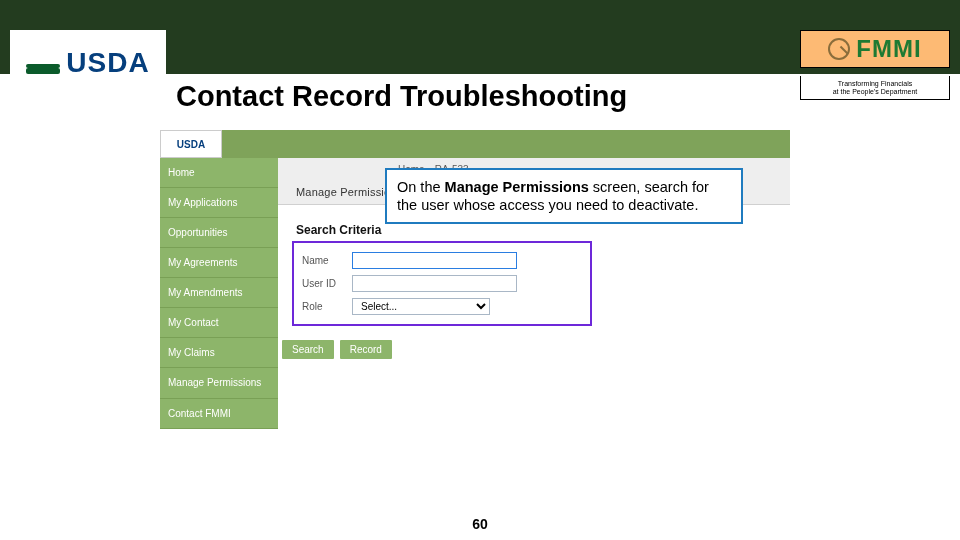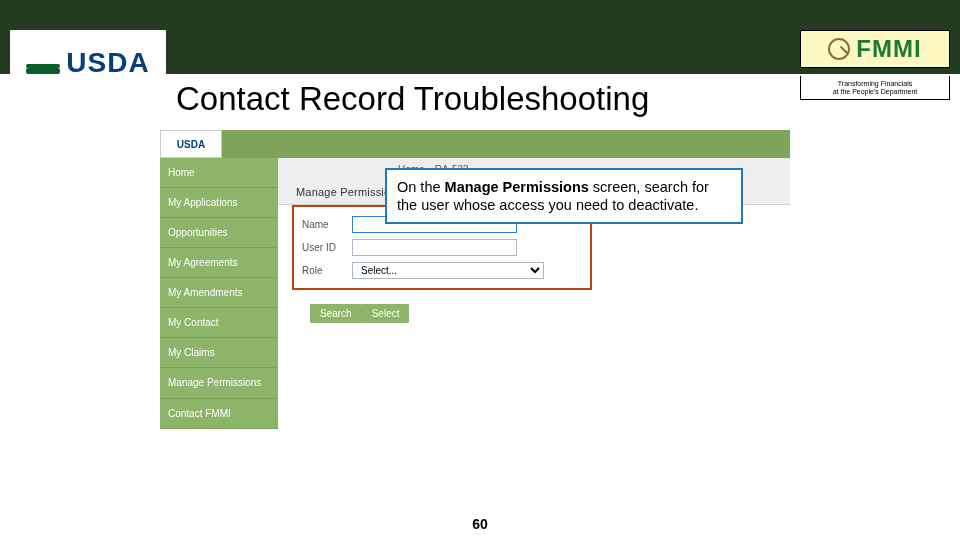--- a/index.html
+++ b/index.html
@@ -4,27 +4,27 @@
 <style>
   * { box-sizing: border-box; margin: 0; padding: 0; }
   body { width: 960px; height: 540px; font-family: Arial, sans-serif; background: #fff; position: relative; overflow: hidden; }
   
   .usda-logo { position: absolute; top: 30px; left: 10px; width: 156px; height: 66px; background: #fff; display: flex; align-items: center; justify-content: center; flex-direction: column; }
   .usda-logo .emblem { display: flex; align-items: center; gap: 6px; }
   .usda-logo .mark { width: 34px; height: 30px; position: relative; }
   .usda-logo .mark::before { content:""; position:absolute; bottom:4px; left:0; right:0; height:6px; background:#0b5b2b; border-radius:2px;}
   .usda-logo .mark::after { content:""; position:absolute; bottom:10px; left:0; right:0; height:4px; background:#0b5b2b; border-radius:2px;}
   .usda-logo .txt { font-weight: bold; font-size: 28px; color: #063f7d; letter-spacing: 1px; }
-  .title { position: absolute; top: 78px; left: 176px; font-size: 33px; font-weight: normal; color: #000; background:#fff; padding:2px 4px 0 0;}
+  .title { position: absolute; top: 78px; left: 176px; font-size: 29px; font-weight: bold; color: #000; background:#fff; padding:2px 4px 0 0;}
   
   .title-bg { position:absolute; top:74px; left:0; right:0; height:39px; background:#fff;}
   .header-bar2 { position:absolute; top:0; left:0; right:0; height:74px; background:#233c1f;}
 
   
-  .fmmi-box { position:absolute; top:30px; right:10px; width:150px; background:#fef9c3; border:1px solid #000; border-bottom: none; }
+  .fmmi-box { position:absolute; top:30px; right:10px; width:150px; background:#fdba74; border:1px solid #000; border-bottom: none; }
   .fmmi-top { display:flex; align-items:center; justify-content:center; gap:6px; padding:4px 6px; border-bottom:1px solid #000;}
   .fmmi-key { width:22px; height:22px; position:relative; }
   .fmmi-key::before{content:"";position:absolute;inset:0;border-radius:50%;border:2px solid #8a6d3b;}
   .fmmi-key::after{content:"";position:absolute;left:50%;top:50%;width:10px;height:2px;background:#8a6d3b;transform:rotate(45deg);}
   .fmmi-text { font-size:24px; font-weight:bold; color:#1e7a33; letter-spacing:1px;}
   .fmmi-sub { font-size:7px; text-align:center; padding:4px 2px; color:#000; border:1px solid #000; border-top:none; line-height:1.1;}
 
   
   .slide-body { position:absolute; top:130px; left:160px; right:170px; bottom:50px; }
 
@@ -37,28 +37,28 @@
   .app-main { display:flex; }
   .app-side { width:118px; background:#8db56a; display:flex; flex-direction:column; }
   .nav-item { color:#fff; font-size:10px; padding:9px 8px; border-bottom:1px solid #79a055; font-family: Verdana, sans-serif; }
   .app-content { flex:1; background:#fff; position:relative; }
 
   .tabs { display:flex; gap:10px; padding:4px 120px; background:#eee; height:22px; align-items:center;}
   .tab { font-size:10px; color:#555; }
   .content-title { font-size:11px; color:#333; padding:6px 0 6px 18px; background:#eee; border-bottom:1px solid #d0d0d0; letter-spacing:0.2px;}
 
   .section-h { font-size:12px; font-weight:bold; padding:18px 0 4px 18px; color:#111;}
-  .red-box { border:2px solid #c2410c; margin:0 28px 0 14px; padding:6px 0 6px 2px; width:300px;}
+  .red-box { border:2px solid #6d28d9; margin:0 28px 0 14px; padding:6px 0 6px 2px; width:300px;}
   .field-row { display:flex; align-items:center; font-size:10px; color:#555; padding:3px 6px; }
   .field-row label { width:50px; }
   .field-row input, .field-row select { height:17px; border:1px solid #a9b7c6; font-size:10px; padding:0 4px; background:#fff; width:165px; }
   .field-row input.name-f { border-color:#2a7de1; }
-  .field-row select { width:192px; }
+  .field-row select { width:138px; }
 
-  .btn-row { display:flex; padding:14px 0 0 32px;}
+  .btn-row { display:flex; gap:6px; padding:14px 0 0 4px;}
   .btn { background:#8db56a; color:#fff; font-size:10px; padding:4px 10px; border:none; border-radius:1px;}
 
   
   .callout { position:absolute; top:168px; left:385px; width:358px; background:#fff; border:2.5px solid #1f7bbf; padding:8px 10px; font-size:14.5px; line-height:1.25; z-index:5;}
 
   .page-num { position:absolute; bottom:8px; left:50%; transform:translateX(-50%); font-size:14px; font-weight:bold; }
 
   
   .grey-band { background:#eee; min-height:22px;}
 </style>
@@ -112,38 +112,39 @@
         <div class="nav-item" style="line-height:1.2;">Manage Permissions</div>
         <div class="nav-item">Contact FMMI</div>
       </div>
       <div class="app-content">
         <div class="tabs grey-band">
           <span class="tab">Home</span>
           <span class="tab">RA-533</span>
         </div>
         <div class="content-title">Manage Permissions</div>
 
+        <div class="section-h">Search Criteria</div>
         <div class="red-box">
           <div class="field-row">
             <label>Name</label>
             <input class="name-f" value="" style="">
           </div>
           <div class="field-row">
             <label>User ID</label>
             <input value="" style="">
           </div>
           <div class="field-row">
             <label>Role</label>
             <select>
               <option>Select...</option>
             </select>
           </div>
         </div>
         <div class="btn-row">
           <button class="btn">Search</button>
-          <button class="btn">Select</button>
+          <button class="btn">Record</button>
         </div>
       </div>
     </div>
   </div>
 </div>
 
 <div class="page-num">60</div>
 
 </body></html>

